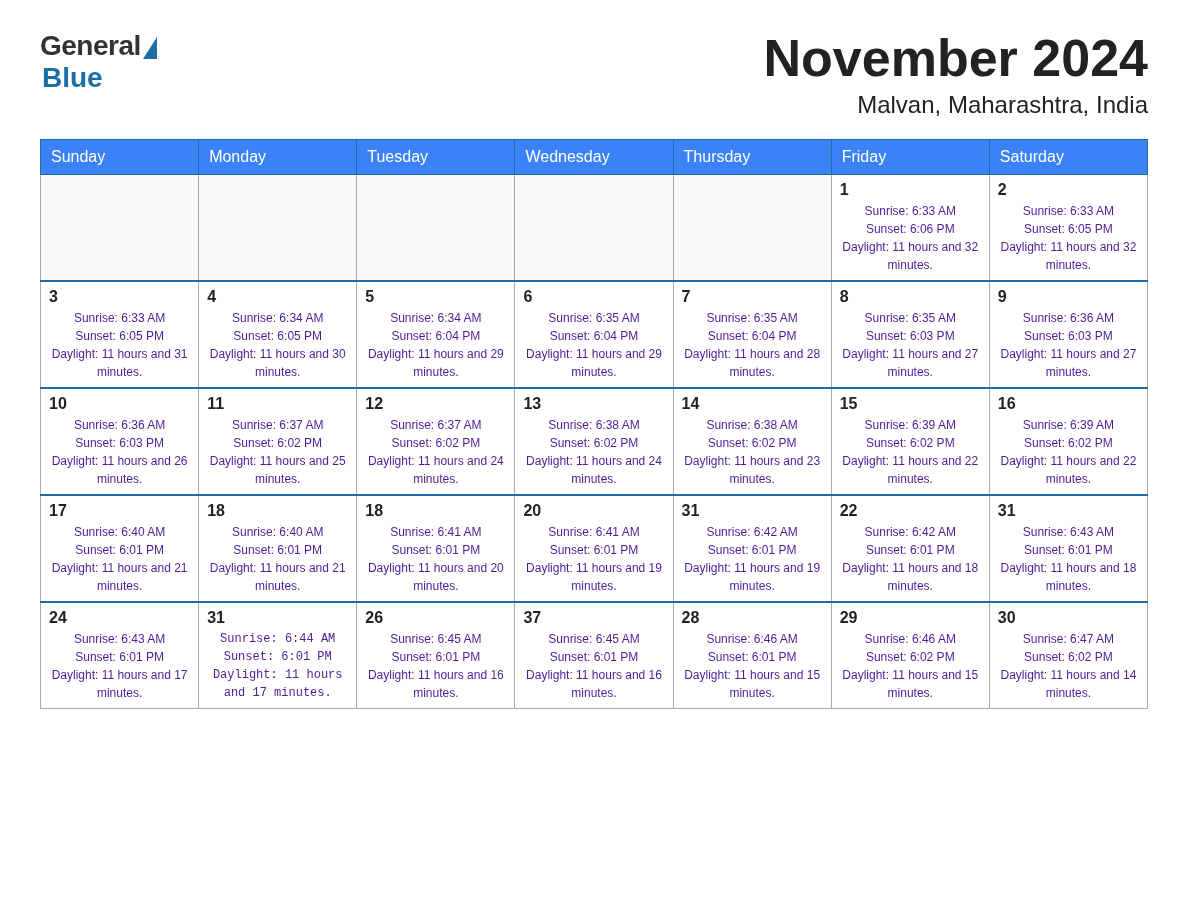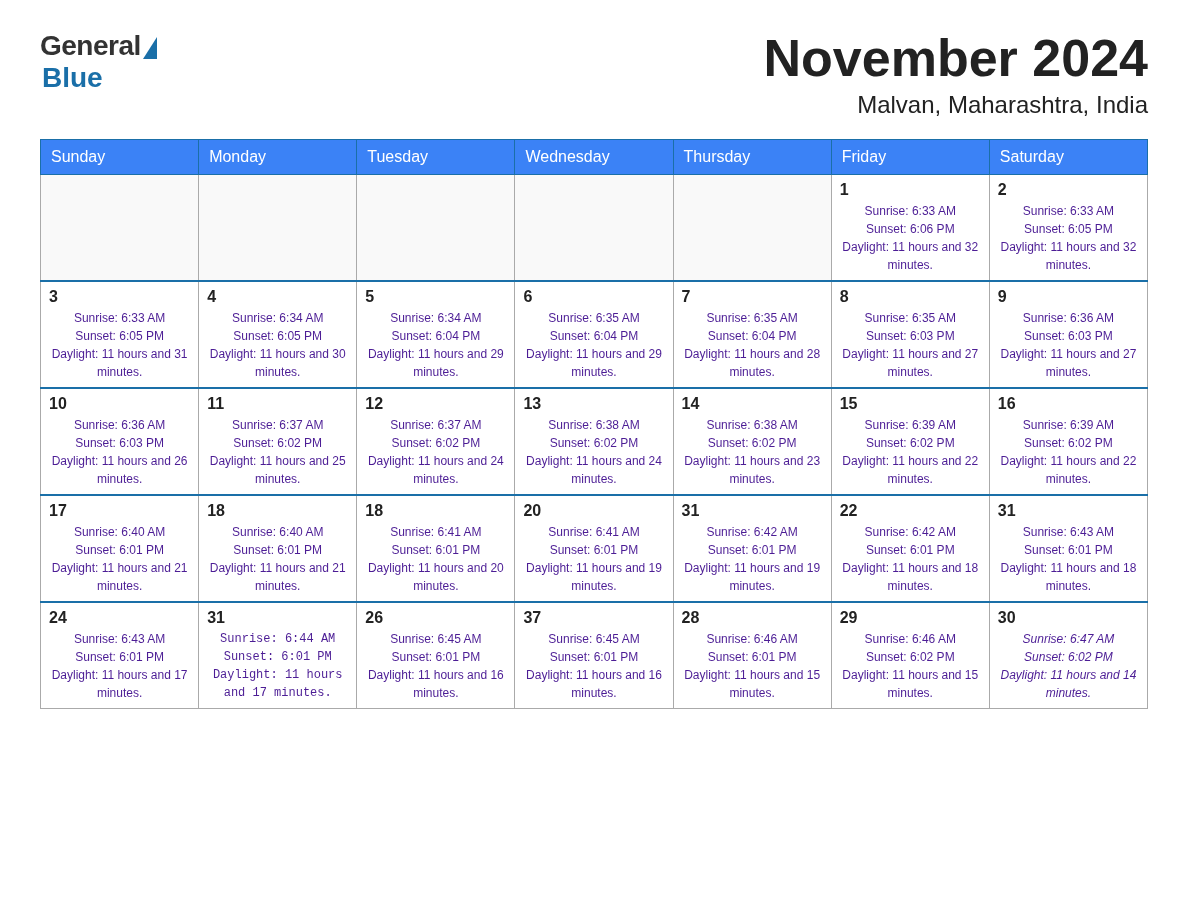--- a/index.html
+++ b/index.html
@@ -322,19 +322,19 @@
 Daylight: 11 hours and 15 minutes.</div>
         </td>
         <td>
           <span class="day-number">29</span>
           <div class="day-info" style="white-space: pre-line;">Sunrise: 6:46 AM
 Sunset: 6:02 PM
 Daylight: 11 hours and 15 minutes.</div>
         </td>
         <td>
           <span class="day-number">30</span>
-          <div class="day-info" style="white-space: pre-line; font-style: italic;">Sunrise: 6:47 AM
+          <div class="day-info" style="white-space: pre-line;">Sunrise: 6:47 AM
 Sunset: 6:02 PM
 Daylight: 11 hours and 14 minutes.</div>
         </td>
       </tr>
     </tbody>
 </table>
 
 </body></html>

